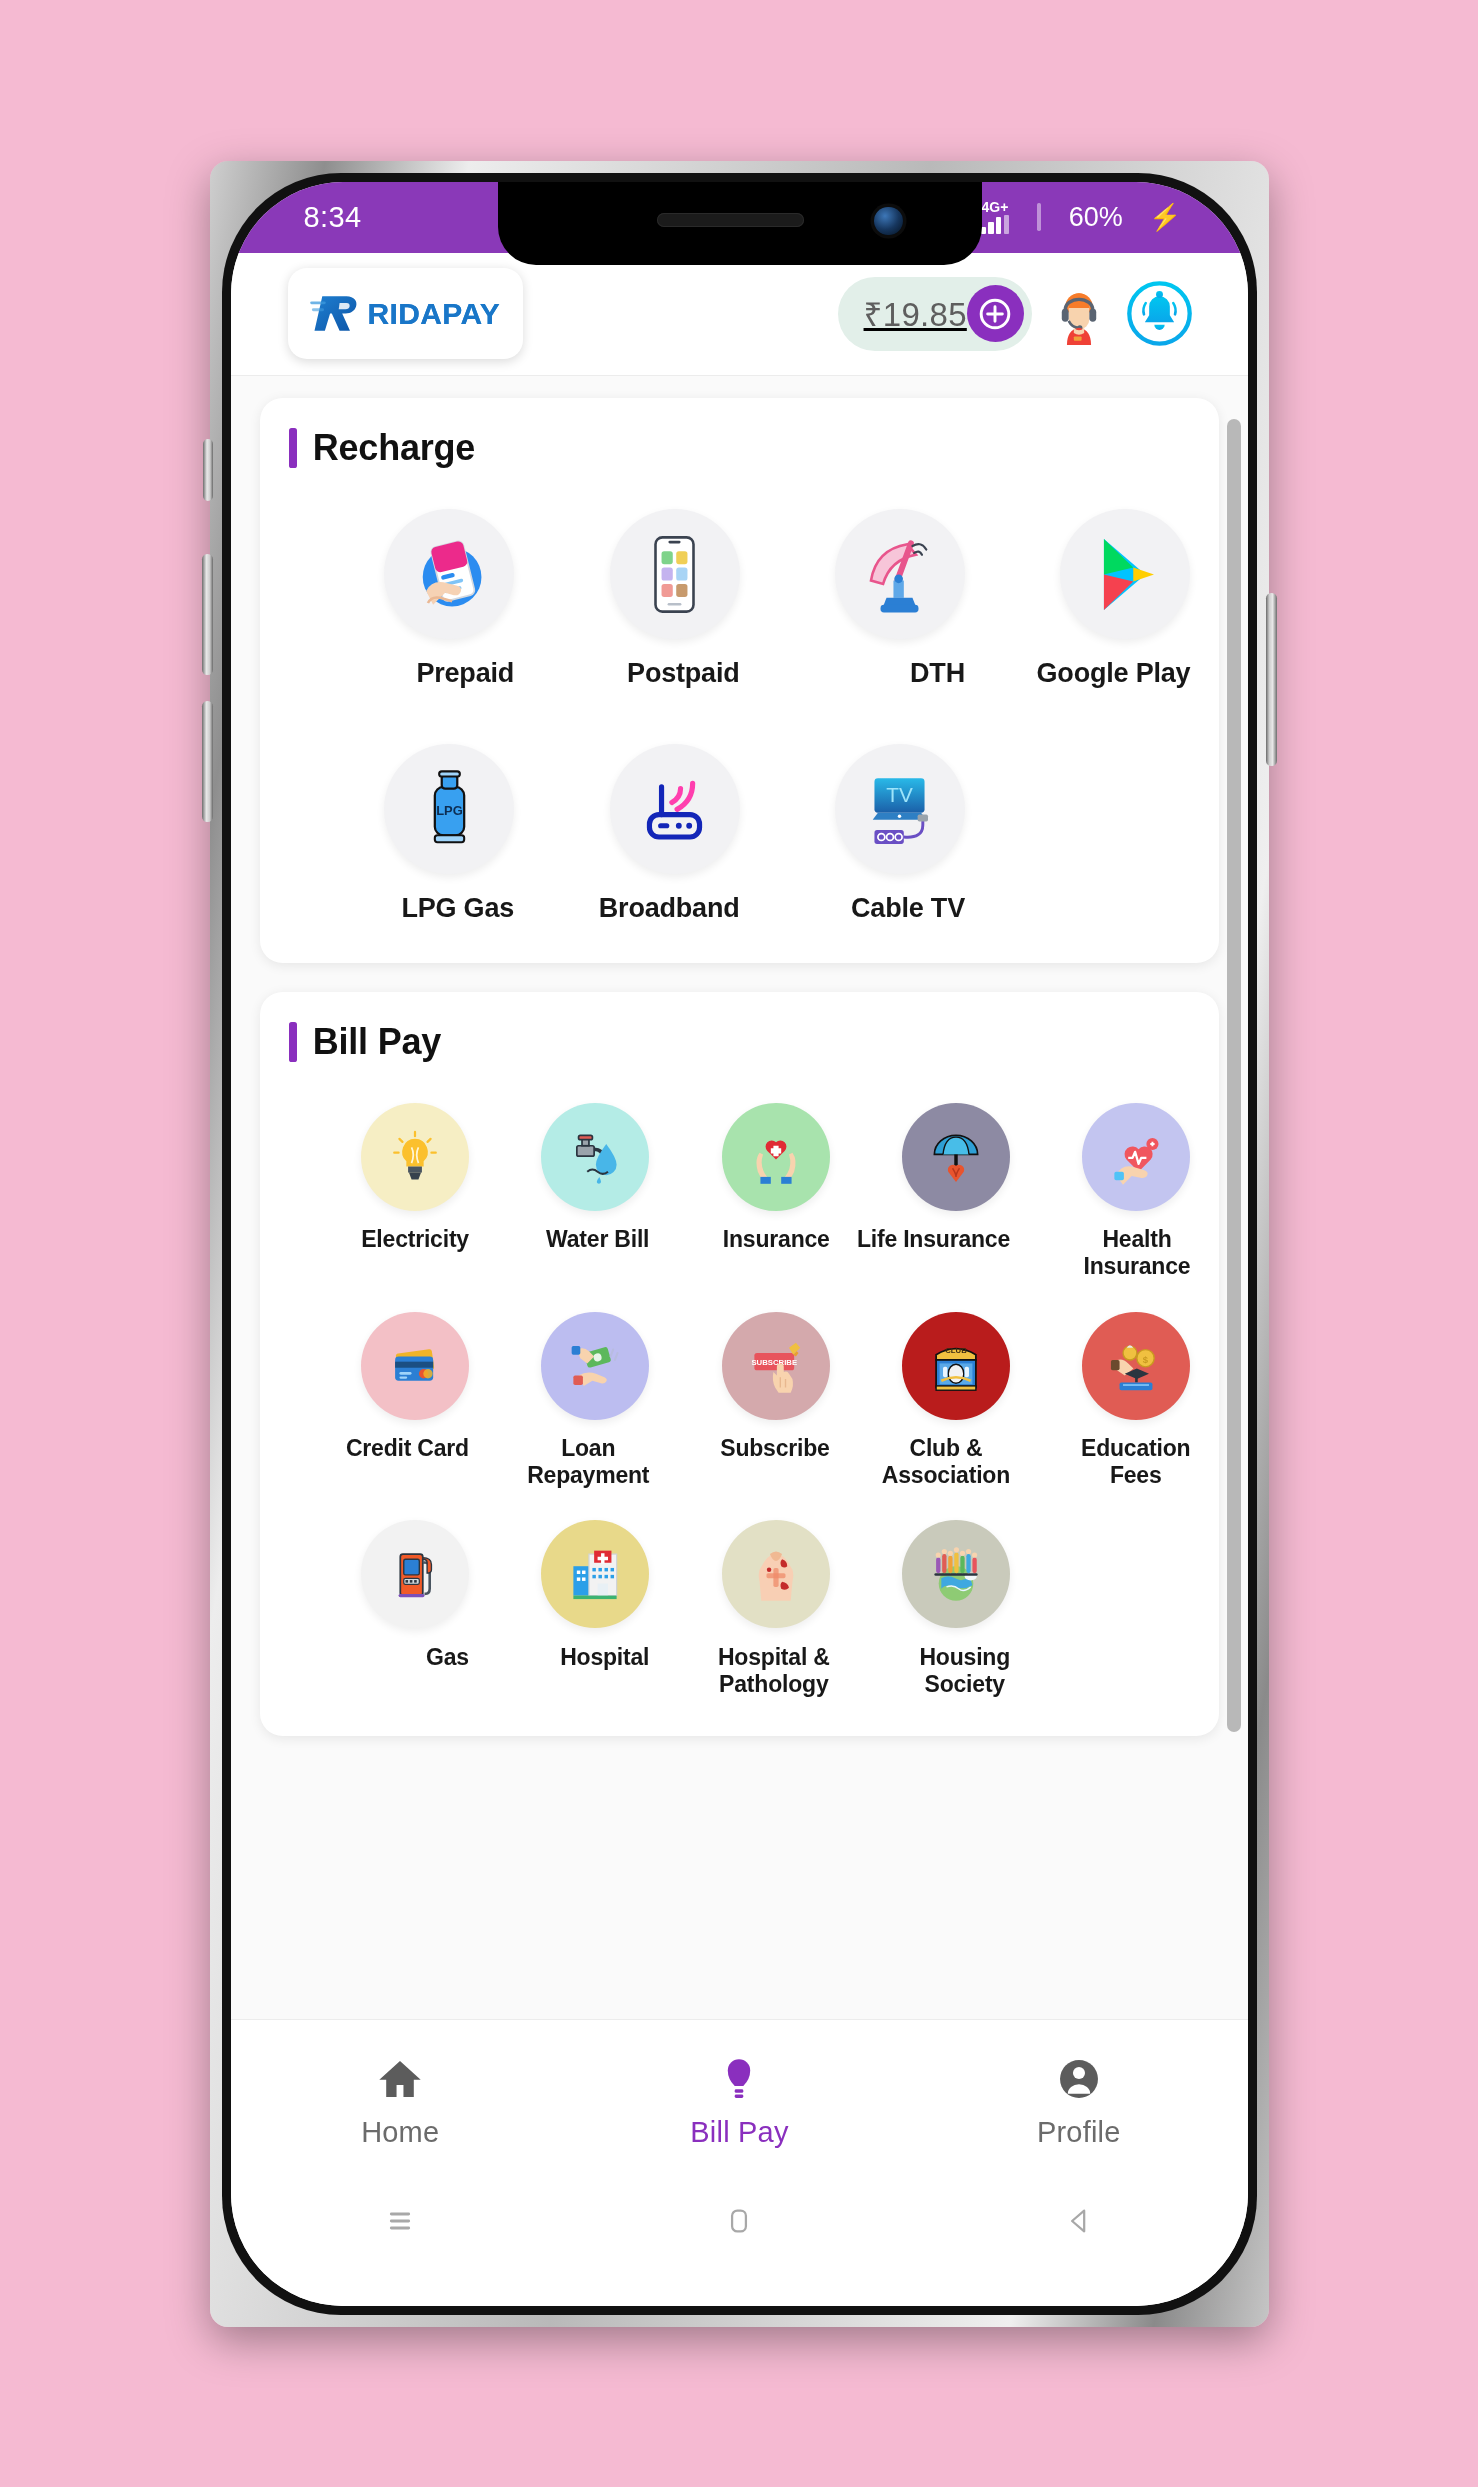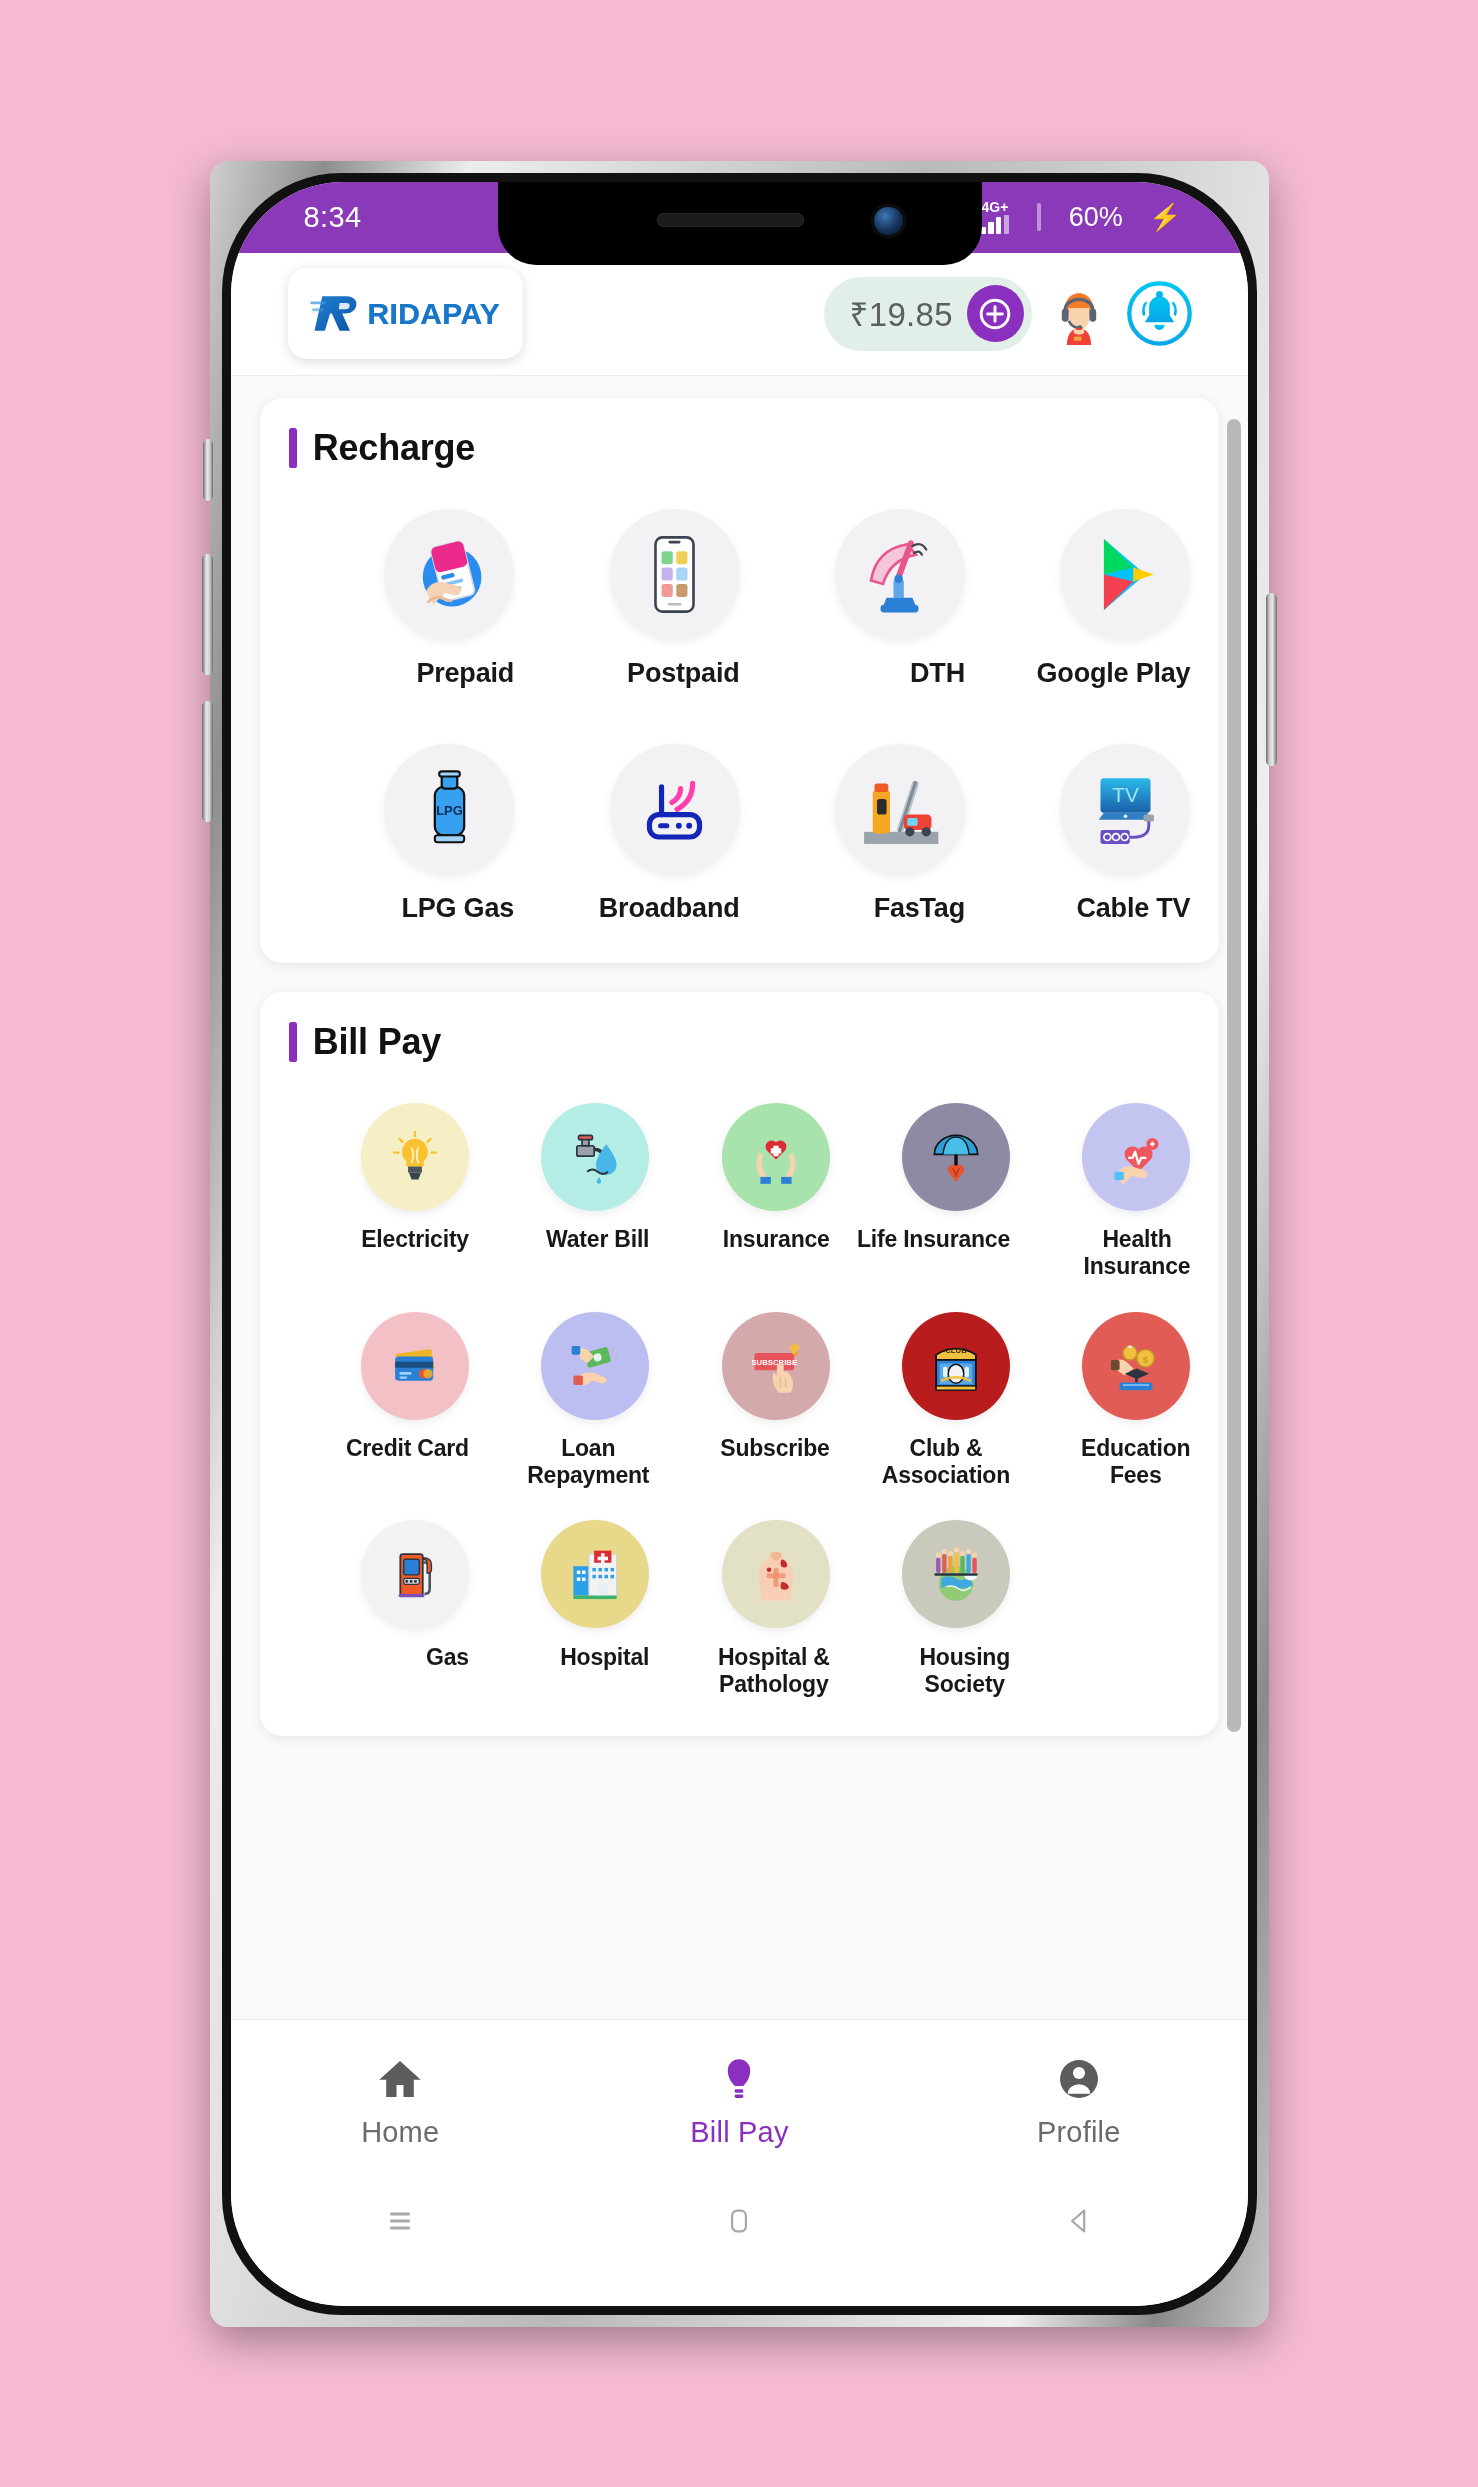--- a/index.html
+++ b/index.html
@@ -167,25 +167,25 @@
     background: linear-gradient(90deg,#0b63c4,#2d9ad6);
     -webkit-background-clip: text;
     background-clip: text;
     color: #1976c8;
     line-height: 1;
   }
   #header-right { display: flex; align-items: center; gap: 15.5px; }
   #balance-pill {
     display: flex;
     align-items: center;
-    gap: 14px;
     background: #e2efe9;
     border-radius: 43px;
     padding: 7.8px 8.6px 7.8px 26px;
     height: 74px;
+    text-decoration: underline;
   }
   #balance-amount {
     font-size: 33px;
     color: #5e5e5e;
     font-weight: 400;
     letter-spacing: 0.3px;
   }
   #add-money-btn {
     width: 57px; height: 57px;
     border-radius: 50%;
@@ -520,37 +520,20 @@
                     <circle cx="60" cy="75" r="3.4" fill="#1326b8"></circle>
                     <circle cx="72" cy="75" r="3.4" fill="#1326b8"></circle>
                     <path d="M40 62 L40 30" stroke="#1326b8" stroke-width="6" stroke-linecap="round"></path>
                     <path d="M52 48 q10 -6 10 -16" fill="none" stroke="#ff3fae" stroke-width="6" stroke-linecap="round"></path>
                     <path d="M58 56 q18 -10 18 -30" fill="none" stroke="#ff3fae" stroke-width="6" stroke-linecap="round"></path>
                   </svg>
                 </div>
                 <div class="tile-label">Broadband</div>
               </div>
 
-              <div class="tile">
-                <div class="tile-icon">
-                  <svg width="95" height="95" viewBox="0 0 110 110">
-                    <rect x="14" y="82" width="86" height="14" fill="#9aa3ab"></rect>
-                    <rect x="24" y="34" width="20" height="50" rx="4" fill="#f5a623"></rect>
-                    <rect x="26" y="26" width="16" height="10" rx="3" fill="#f05a28"></rect>
-                    <rect x="29" y="44" width="11" height="18" rx="3" fill="#2b2b2b"></rect>
-                    <rect x="61" y="22" width="8" height="62" rx="3" transform="rotate(18 65 52)" fill="#b7c2ca"></rect>
-                    <rect x="63" y="22" width="3.4" height="62" transform="rotate(18 65 52)" fill="#7d8b95"></rect>
-                    <rect x="60" y="62" width="32" height="18" rx="5" fill="#ef4136"></rect>
-                    <rect x="64" y="66" width="12" height="9" rx="2" fill="#6ed4f5"></rect>
-                    <circle cx="67" cy="82" r="5.4" fill="#3b4350"></circle>
-                    <circle cx="86" cy="82" r="5.4" fill="#3b4350"></circle>
-                  </svg>
-                </div>
-                <div class="tile-label">FasTag</div>
-              </div>
 
               <div class="tile">
                 <div class="tile-icon">
                   <svg width="95" height="95" viewBox="0 0 110 110">
                     <defs>
                           <linearGradient id="tvg" x1="0" y1="0" x2="0" y2="1">
                       <stop offset="0" stop-color="#29b9e8"></stop>
                             <stop offset="1" stop-color="#1b5fa8"></stop>
                     </linearGradient>
                         </defs>

